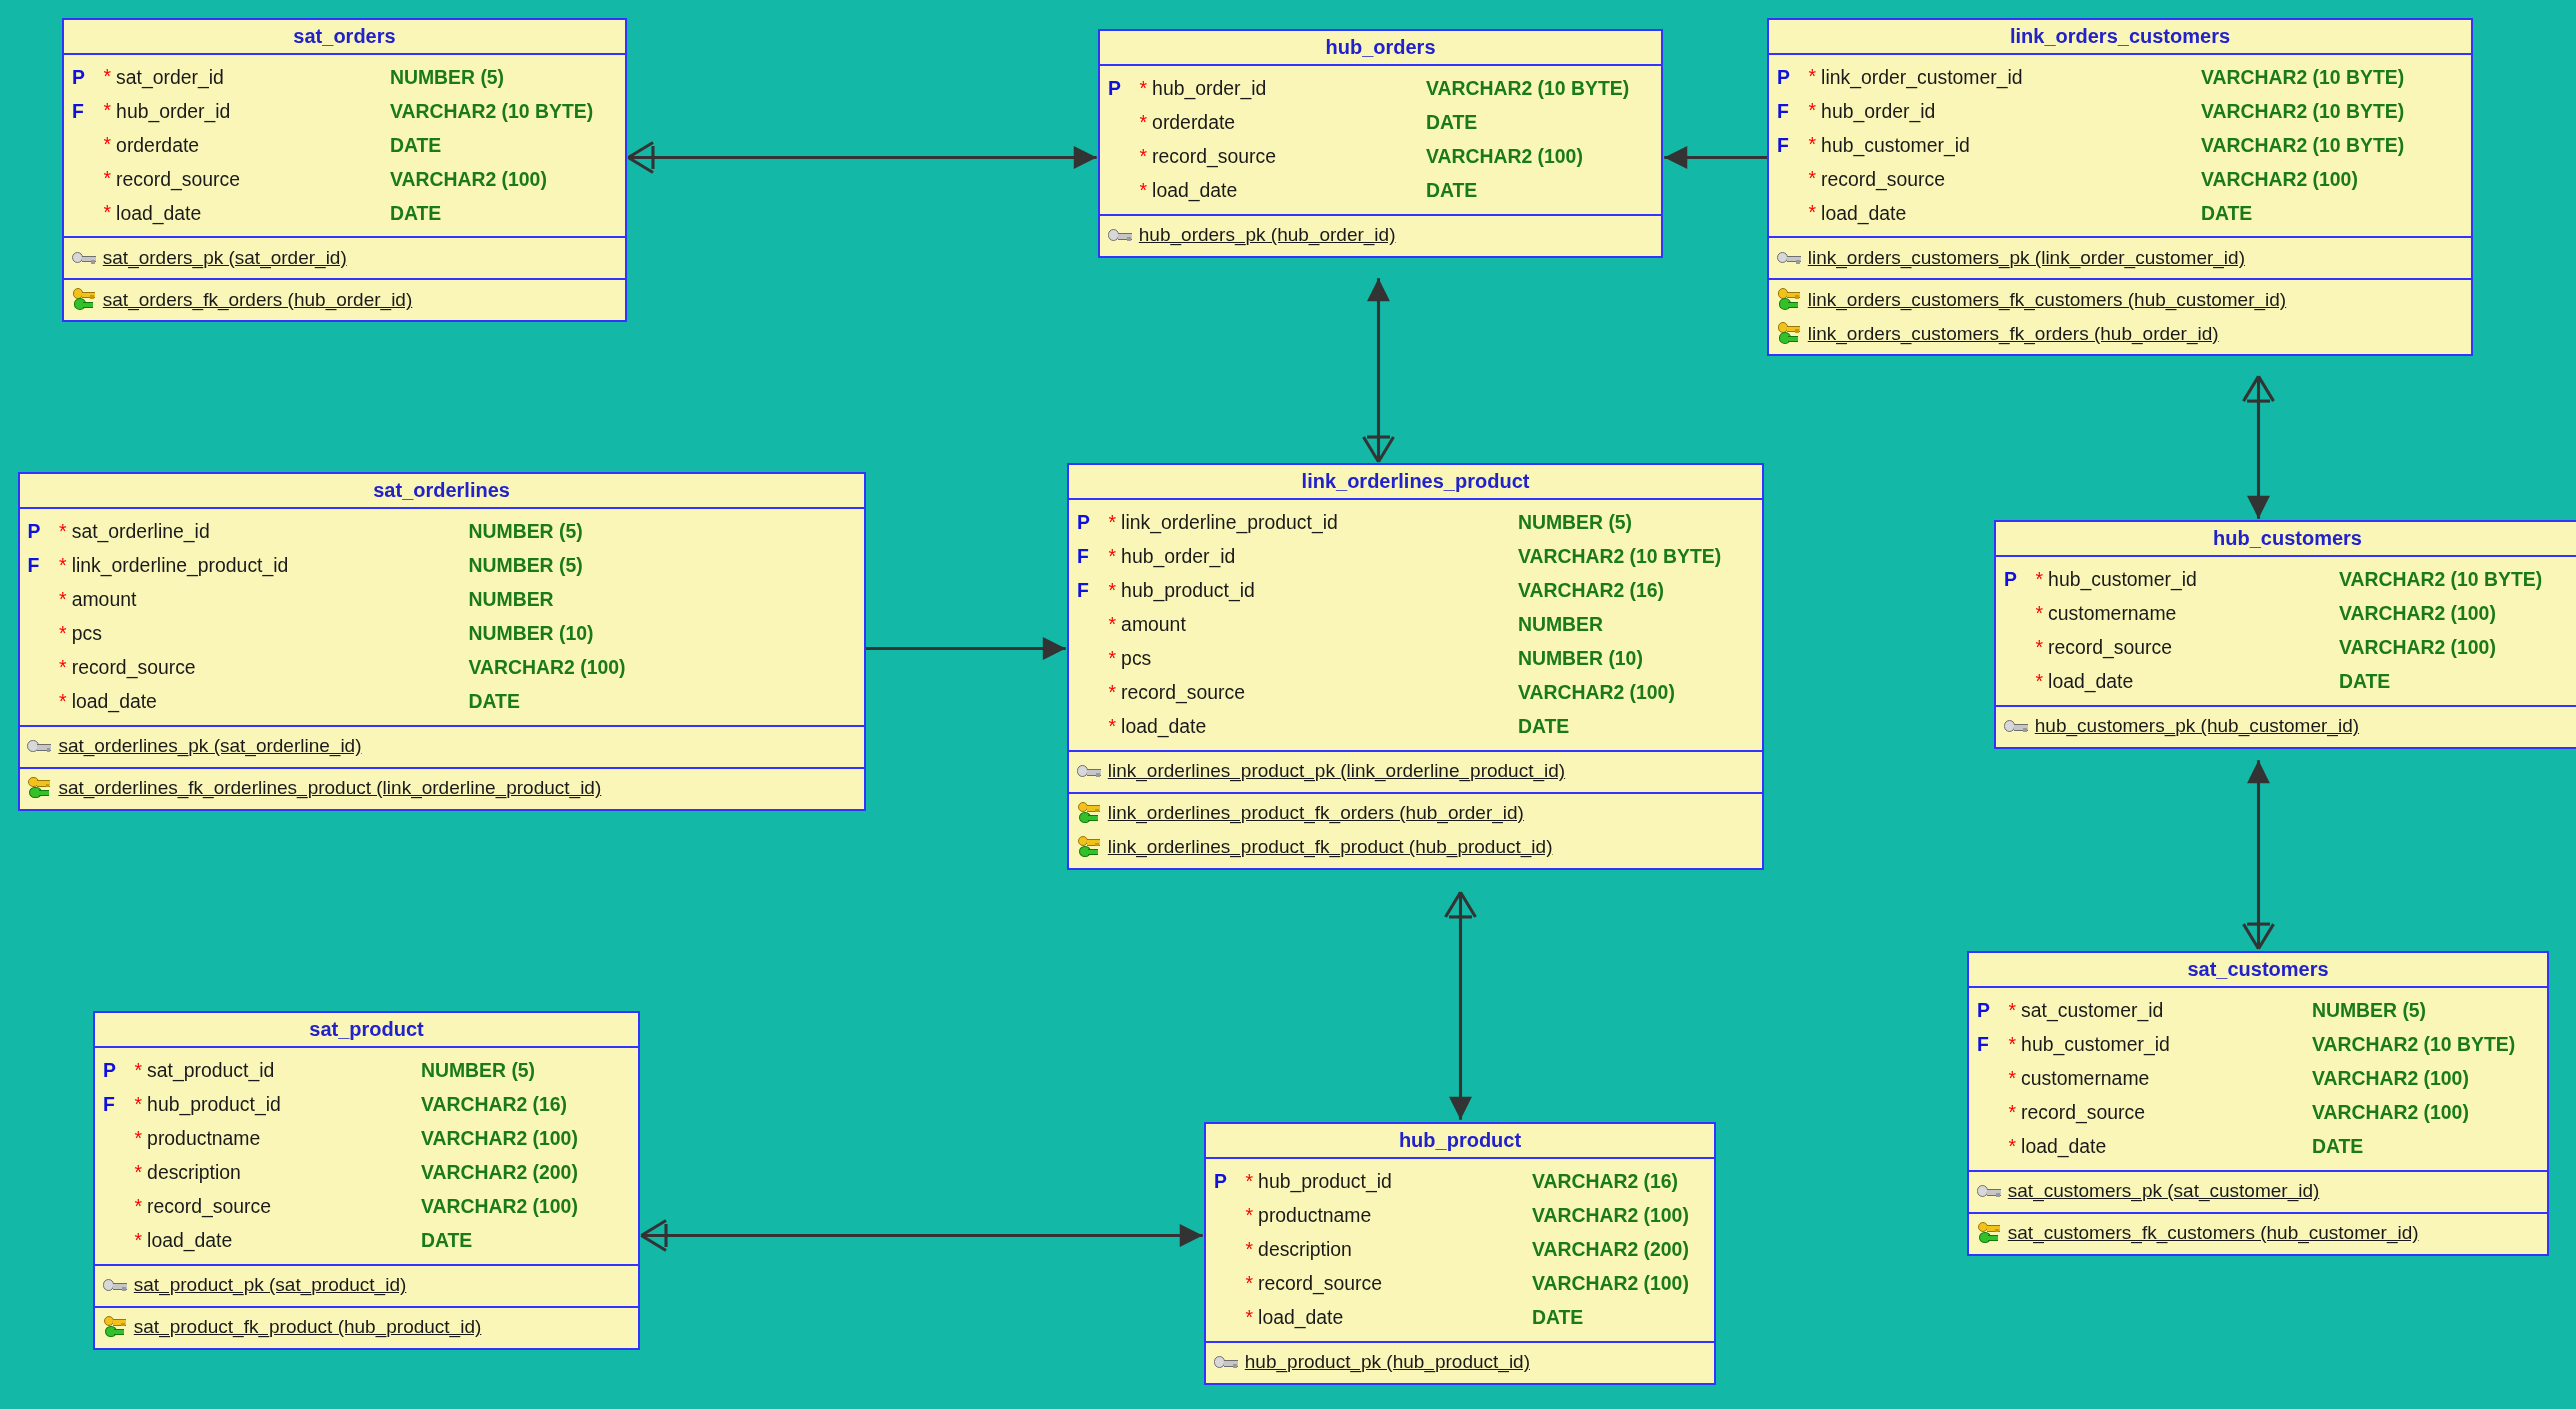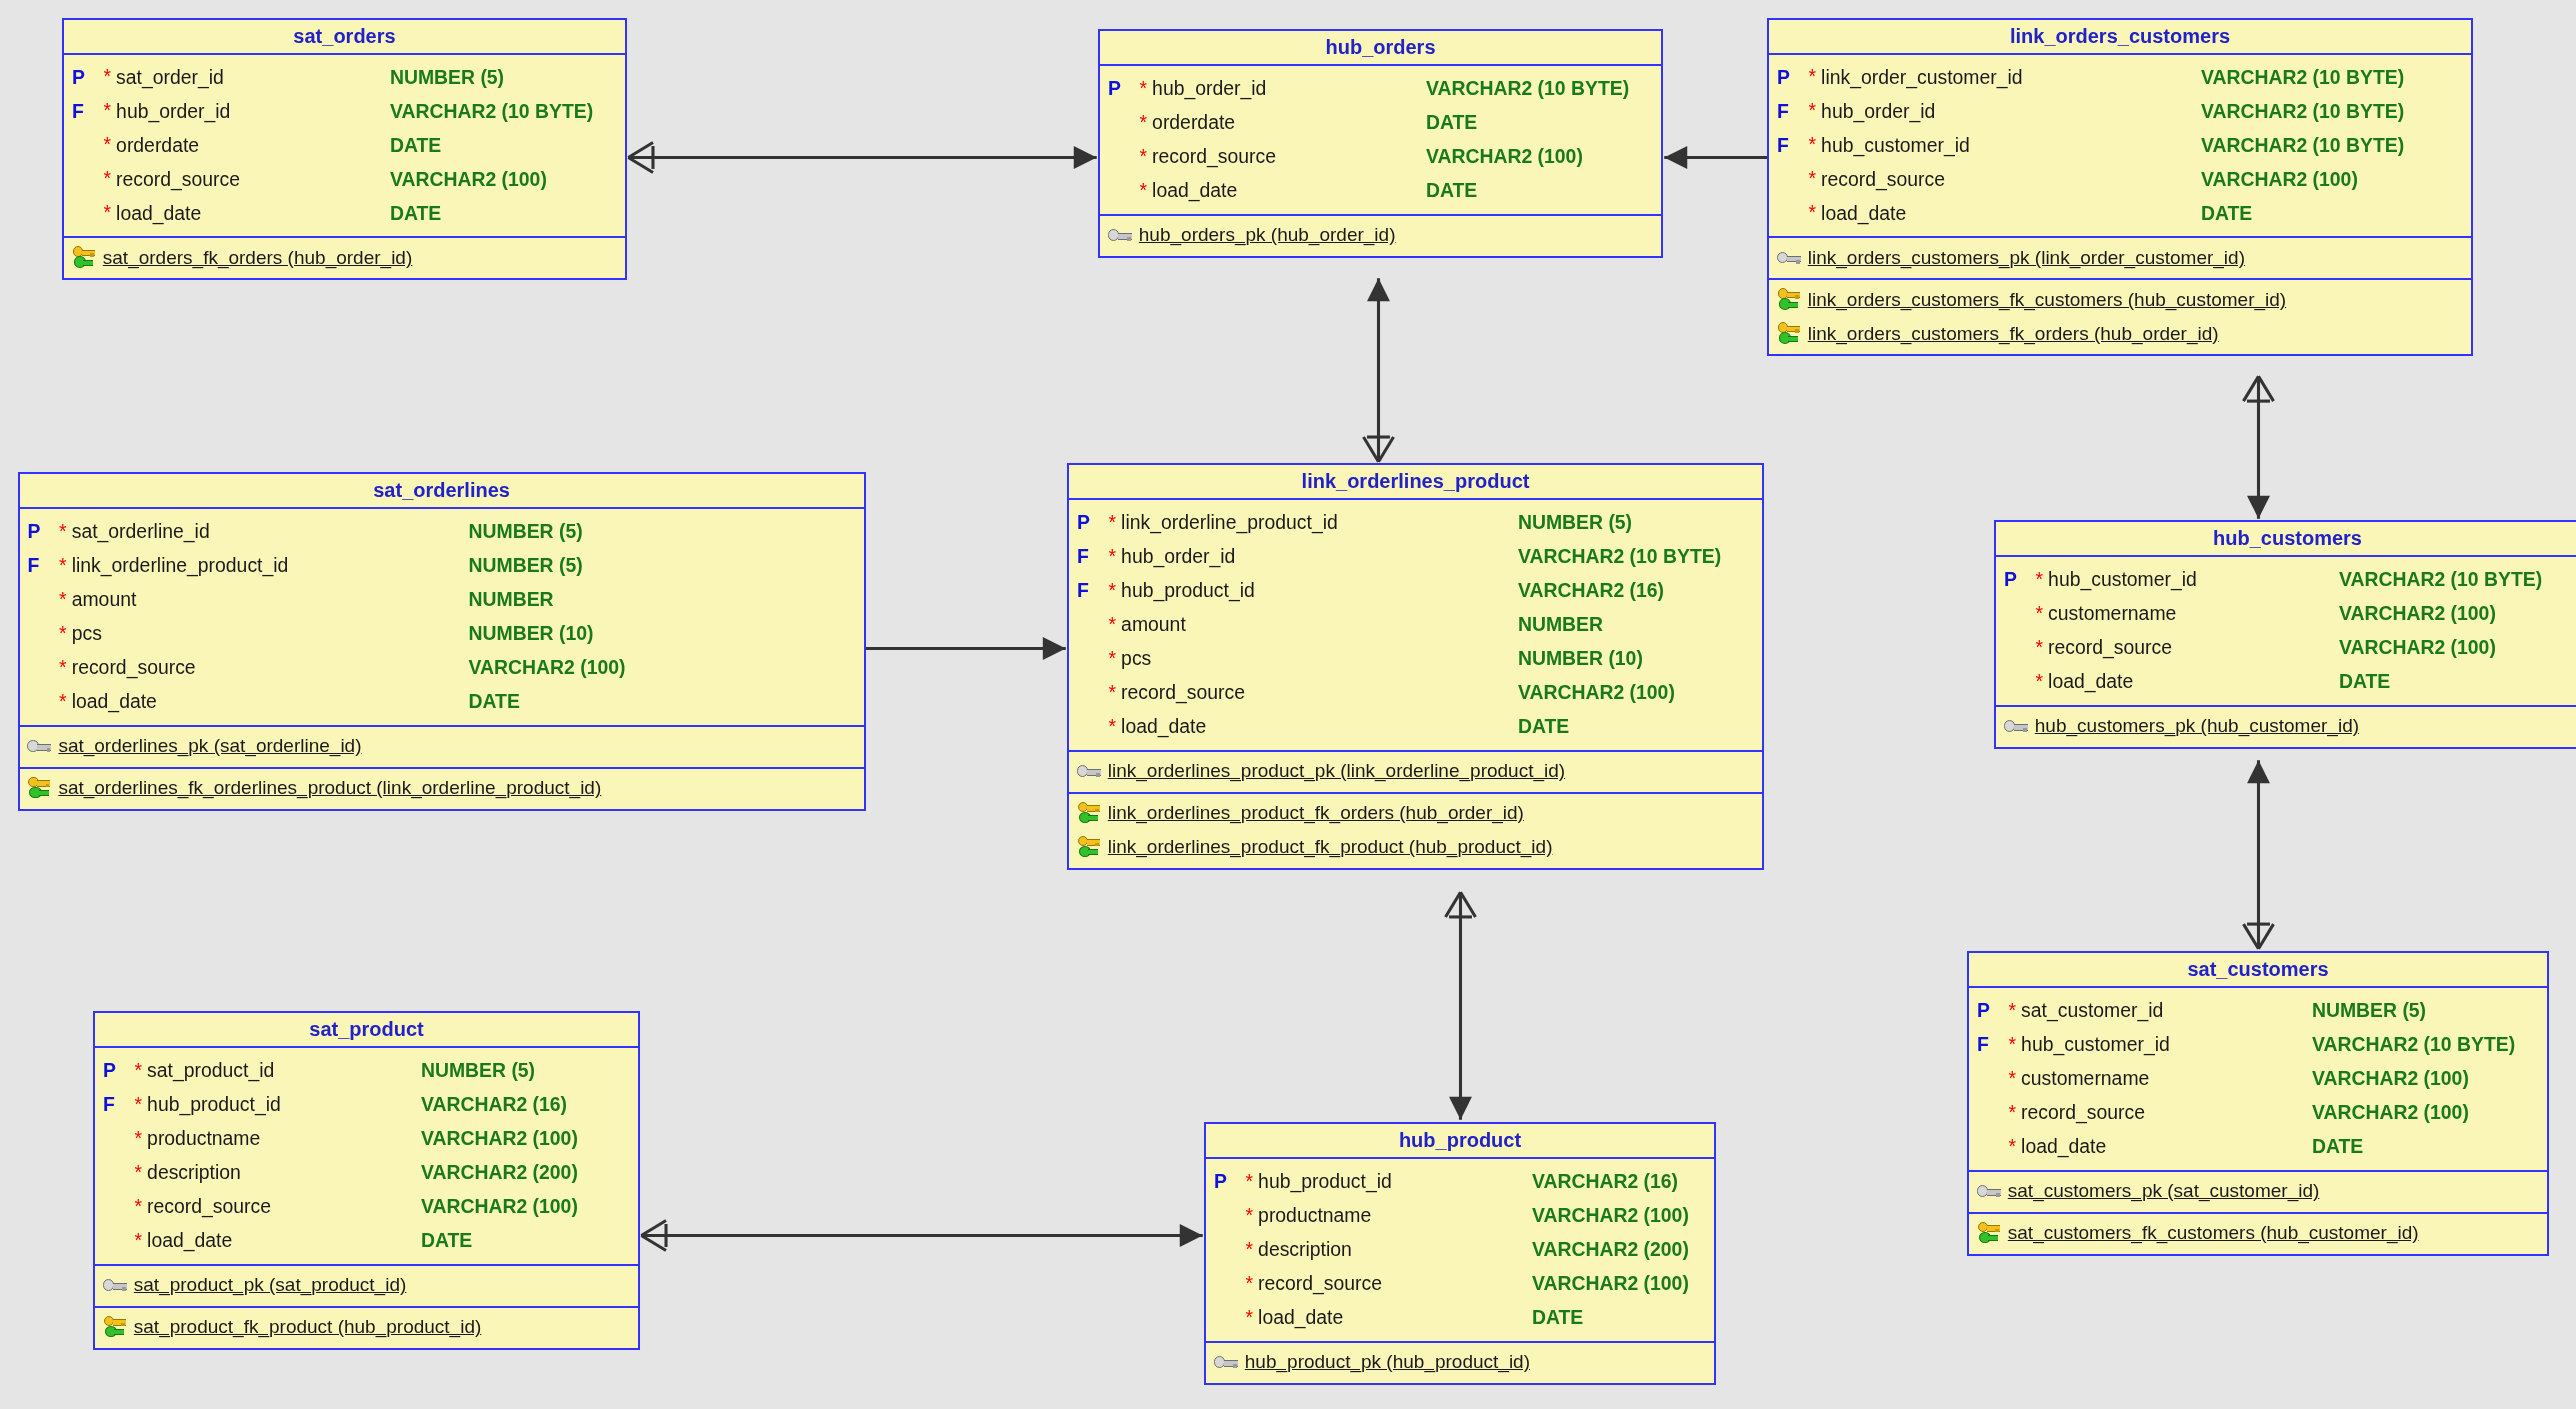--- a/index.html
+++ b/index.html
@@ -5,21 +5,21 @@
 <style>
   html,body{margin:0;padding:0;background:#ffffff;}
   body{
     font-family:"Liberation Sans","DejaVu Sans",sans-serif;
     -webkit-font-smoothing:antialiased;
   }
   #canvas{
     position:relative;
     width:2576px;
     height:1410px;
-    background:#e5e5e5;
+    background:#14b8a6;
     overflow:hidden;
   }
   
   .entity{
     position:absolute;
     box-sizing:border-box;
     background:#f9f6b7;
     border:2.6px solid #3333ff;
     z-index:5;
   }
@@ -260,20 +260,30 @@
           </div>
           <div class="col">
             <span class="keycol"></span>
             <span class="nn">*</span>
             <span class="cname" style="width:265px">load_date</span>
             <span class="ctype">DATE</span>
           </div>
         </div>
         <div class="sect conslist">
           <div class="cons">
+            <span class="keyicon pk-key">
+              <span class="bow"></span>
+              <span class="shaft"></span>
+              <span class="tooth"></span>
+            </span>
+            <span class="lbl">sat_orders_pk (sat_order_id)</span>
+          </div>
+        </div>
+        <div class="sect conslist">
+          <div class="cons">
             <span class="keyicon fk-key">
               <span class="bow"></span>
               <span class="shaft"></span>
               <span class="tooth"></span>
               <span class="plug"></span>
               <span class="plugarm"></span>
             </span>
             <span class="lbl">sat_orders_fk_orders (hub_order_id)</span>
           </div>
         </div>

